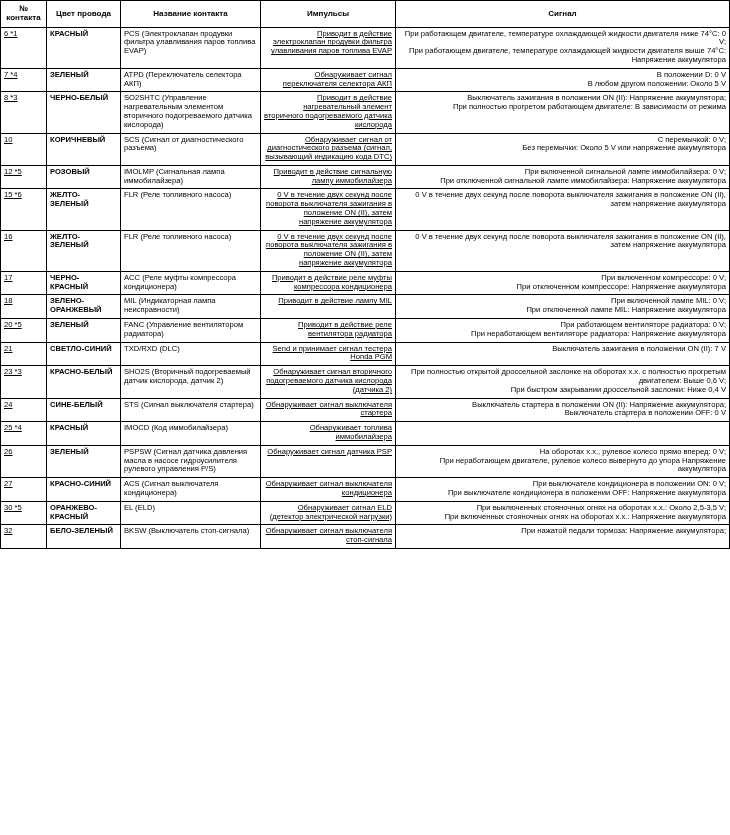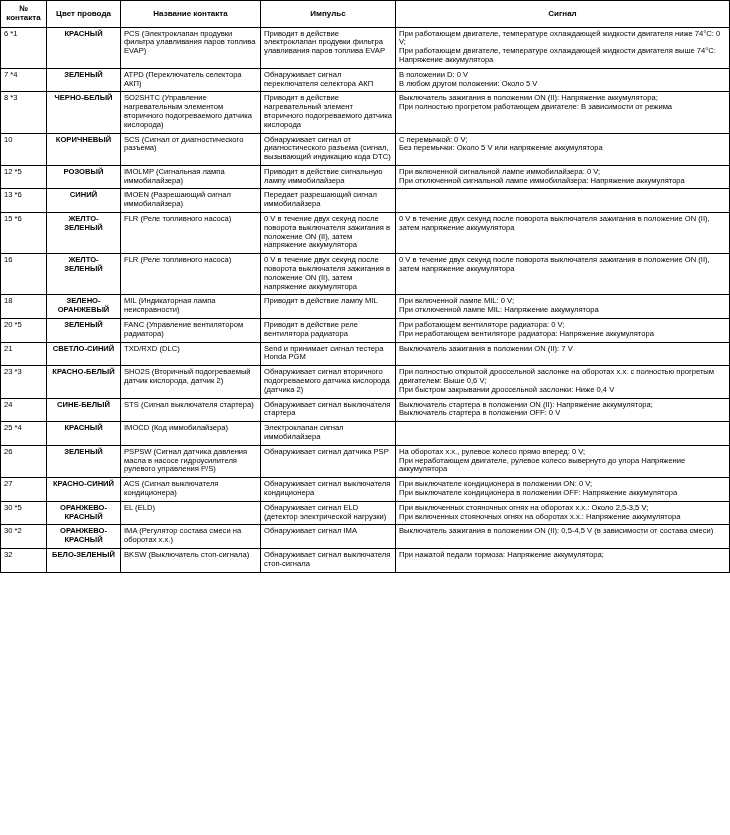--- a/index.html
+++ b/index.html
@@ -27,44 +27,44 @@
     font-size:8px;
     padding:3px 2px 4px 2px;
     vertical-align:middle;
   }
   col.c-no{width:46px;}
   col.c-color{width:74px;}
   col.c-name{width:140px;}
   col.c-desc{width:135px;}
   col.c-sig{width:auto;}
 
-  td.no{font-size:7.8px;}
-  td.color{font-weight:bold;font-size:7.8px;text-align:center;}
+  td.no{font-size:7.8px;text-decoration:underline;}
+  td.color{font-weight:bold;font-size:7.8px;}
   td.name{font-size:7.6px;margin-left:36px;}
-  td.desc{text-align:left;font-size:7.6px;}
-  td.sig{font-size:7.6px;}
+  td.desc{text-align:right;font-size:7.6px;text-decoration:underline;}
+  td.sig{font-size:7.6px;text-align:right;}
   .hdr-no{line-height:1.1;}
 </style>
 </head>
 <body>
 
 <table class="wiring">
   <colgroup>
     <col class="c-no">
       <col class="c-color">
       <col class="c-name">
       <col class="c-desc">
       <col class="c-sig">
   </colgroup>
   <thead>
     <tr>
       <th class="hdr-no">№<br>контакта</th>
       <th>Цвет провода</th>
       <th>Название контакта</th>
-      <th>Импульс</th>
+      <th>Импульсы</th>
       <th>Сигнал</th>
     </tr>
   </thead>
   <tbody id="tbody">
       <tr>
         <td class="no">6 *1</td>
         <td class="color">КРАСНЫЙ</td>
         <td class="name">PCS (Электроклапан продувки фильтра улавливания паров топлива EVAP)</td>
         <td class="desc">Приводит в действие электроклапан продувки фильтра улавливания паров топлива EVAP</td>
         <td class="sig">При работающем двигателе, температуре охлаждающей жидкости двигателя ниже 74°C: 0 V;<br>При работающем двигателе, температуре охлаждающей жидкости двигателя выше 74°C: Напряжение аккумулятора</td>
@@ -91,39 +91,39 @@
         <td class="sig">С перемычкой: 0 V;<br>Без перемычки: Около 5 V или напряжение аккумулятора</td>
       </tr>
       <tr>
         <td class="no">12 *5</td>
         <td class="color">РОЗОВЫЙ</td>
         <td class="name">IMOLMP (Сигнальная лампа иммобилайзера)</td>
         <td class="desc">Приводит в действие сигнальную лампу иммобилайзера</td>
         <td class="sig">При включенной сигнальной лампе иммобилайзера: 0 V;<br>При отключенной сигнальной лампе иммобилайзера: Напряжение аккумулятора</td>
       </tr>
       <tr>
-        <td class="no">13 *6</td>
-        <td class="color">СИНИЙ</td>
-        <td class="name">IMOEN (Разрешающий сигнал иммобилайзера)</td>
-        <td class="desc">Передает разрешающий сигнал иммобилайзера</td>
-        <td class="sig"></td>
-      </tr>
-      <tr>
         <td class="no">15 *6</td>
         <td class="color">ЖЕЛТО-ЗЕЛЕНЫЙ</td>
         <td class="name">FLR (Реле топливного насоса)</td>
         <td class="desc">0 V в течение двух секунд после поворота выключателя зажигания в положение ON (II), затем напряжение аккумулятора</td>
         <td class="sig">0 V в течение двух секунд после поворота выключателя зажигания в положение ON (II), затем напряжение аккумулятора</td>
       </tr>
       <tr>
         <td class="no">16</td>
         <td class="color">ЖЕЛТО-ЗЕЛЕНЫЙ</td>
         <td class="name">FLR (Реле топливного насоса)</td>
         <td class="desc">0 V в течение двух секунд после поворота выключателя зажигания в положение ON (II), затем напряжение аккумулятора</td>
         <td class="sig">0 V в течение двух секунд после поворота выключателя зажигания в положение ON (II), затем напряжение аккумулятора</td>
+      </tr>
+      <tr>
+        <td class="no">17</td>
+        <td class="color">ЧЕРНО-КРАСНЫЙ</td>
+        <td class="name">ACC (Реле муфты компрессора кондиционера)</td>
+        <td class="desc">Приводит в действие реле муфты компрессора кондиционера</td>
+        <td class="sig">При включенном компрессоре: 0 V;<br>При отключенном компрессоре: Напряжение аккумулятора</td>
       </tr>
       <tr>
         <td class="no">18</td>
         <td class="color">ЗЕЛЕНО-ОРАНЖЕВЫЙ</td>
         <td class="name">MIL (Индикаторная лампа неисправности)</td>
         <td class="desc">Приводит в действие лампу MIL</td>
         <td class="sig">При включенной лампе MIL: 0 V;<br>При отключенной лампе MIL: Напряжение аккумулятора</td>
       </tr>
       <tr>
         <td class="no">20 *5</td>
@@ -150,21 +150,21 @@
         <td class="no">24</td>
         <td class="color">СИНЕ-БЕЛЫЙ</td>
         <td class="name">STS (Сигнал выключателя стартера)</td>
         <td class="desc">Обнаруживает сигнал выключателя стартера</td>
         <td class="sig">Выключатель стартера в положении ON (II): Напряжение аккумулятора;<br>Выключатель стартера в положении OFF: 0 V</td>
       </tr>
       <tr>
         <td class="no">25 *4</td>
         <td class="color">КРАСНЫЙ</td>
         <td class="name">IMOCD (Код иммобилайзера)</td>
-        <td class="desc">Электроклапан сигнал иммобилайзера</td>
+        <td class="desc">Обнаруживает топлива иммобилайзера</td>
         <td class="sig"></td>
       </tr>
       <tr>
         <td class="no">26</td>
         <td class="color">ЗЕЛЕНЫЙ</td>
         <td class="name">PSPSW (Сигнал датчика давления масла в насосе гидроусилителя рулевого управления P/S)</td>
         <td class="desc">Обнаруживает сигнал датчика PSP</td>
         <td class="sig">На оборотах х.х., рулевое колесо прямо вперед: 0 V;<br>При неработающем двигателе, рулевое колесо вывернуто до упора Напряжение аккумулятора</td>
       </tr>
       <tr>
@@ -175,27 +175,20 @@
         <td class="sig">При выключателе кондиционера в положении ON: 0 V;<br>При выключателе кондиционера в положении OFF: Напряжение аккумулятора</td>
       </tr>
       <tr>
         <td class="no">30 *5</td>
         <td class="color">ОРАНЖЕВО-КРАСНЫЙ</td>
         <td class="name">EL (ELD)</td>
         <td class="desc">Обнаруживает сигнал ELD (детектор электрической нагрузки)</td>
         <td class="sig">При выключенных стояночных огнях на оборотах х.х.: Около 2,5-3,5 V;<br>При включенных стояночных огнях на оборотах х.х.: Напряжение аккумулятора</td>
       </tr>
       <tr>
-        <td class="no">30 *2</td>
-        <td class="color">ОРАНЖЕВО-КРАСНЫЙ</td>
-        <td class="name">IMA (Регулятор состава смеси на оборотах х.х.)</td>
-        <td class="desc">Обнаруживает сигнал IMA</td>
-        <td class="sig">Выключатель зажигания в положении ON (II): 0,5-4,5 V (в зависимости от состава смеси)</td>
-      </tr>
-      <tr>
         <td class="no">32</td>
         <td class="color">БЕЛО-ЗЕЛЕНЫЙ</td>
         <td class="name">BKSW (Выключатель стоп-сигнала)</td>
         <td class="desc">Обнаруживает сигнал выключателя стоп-сигнала</td>
         <td class="sig">При нажатой педали тормоза: Напряжение аккумулятора;</td>
       </tr>
     </tbody>
 </table>
 
 </body></html>

